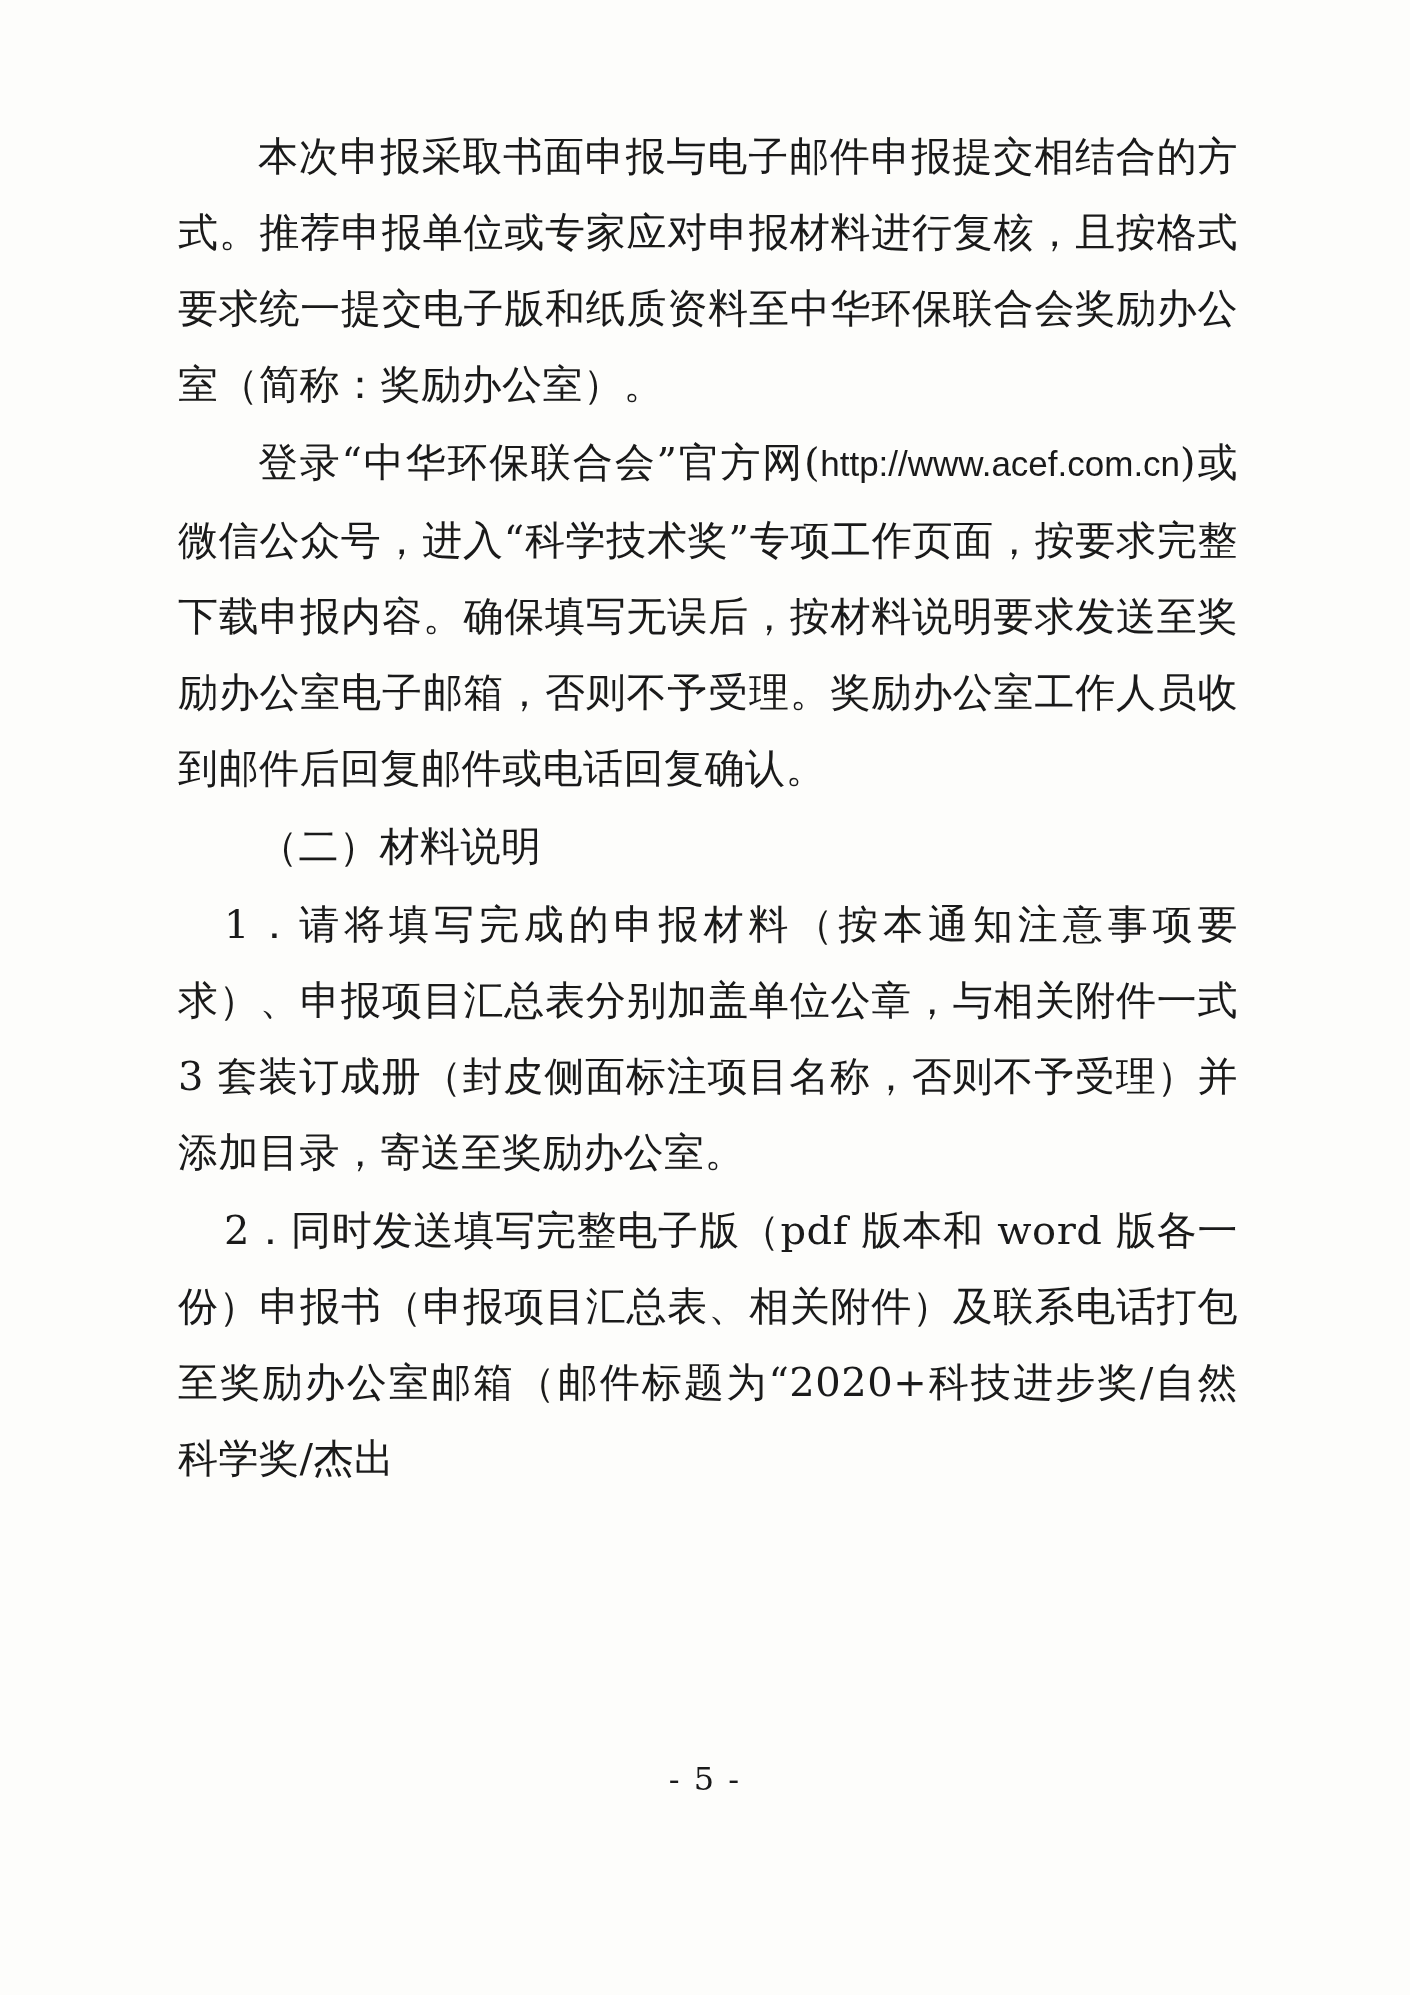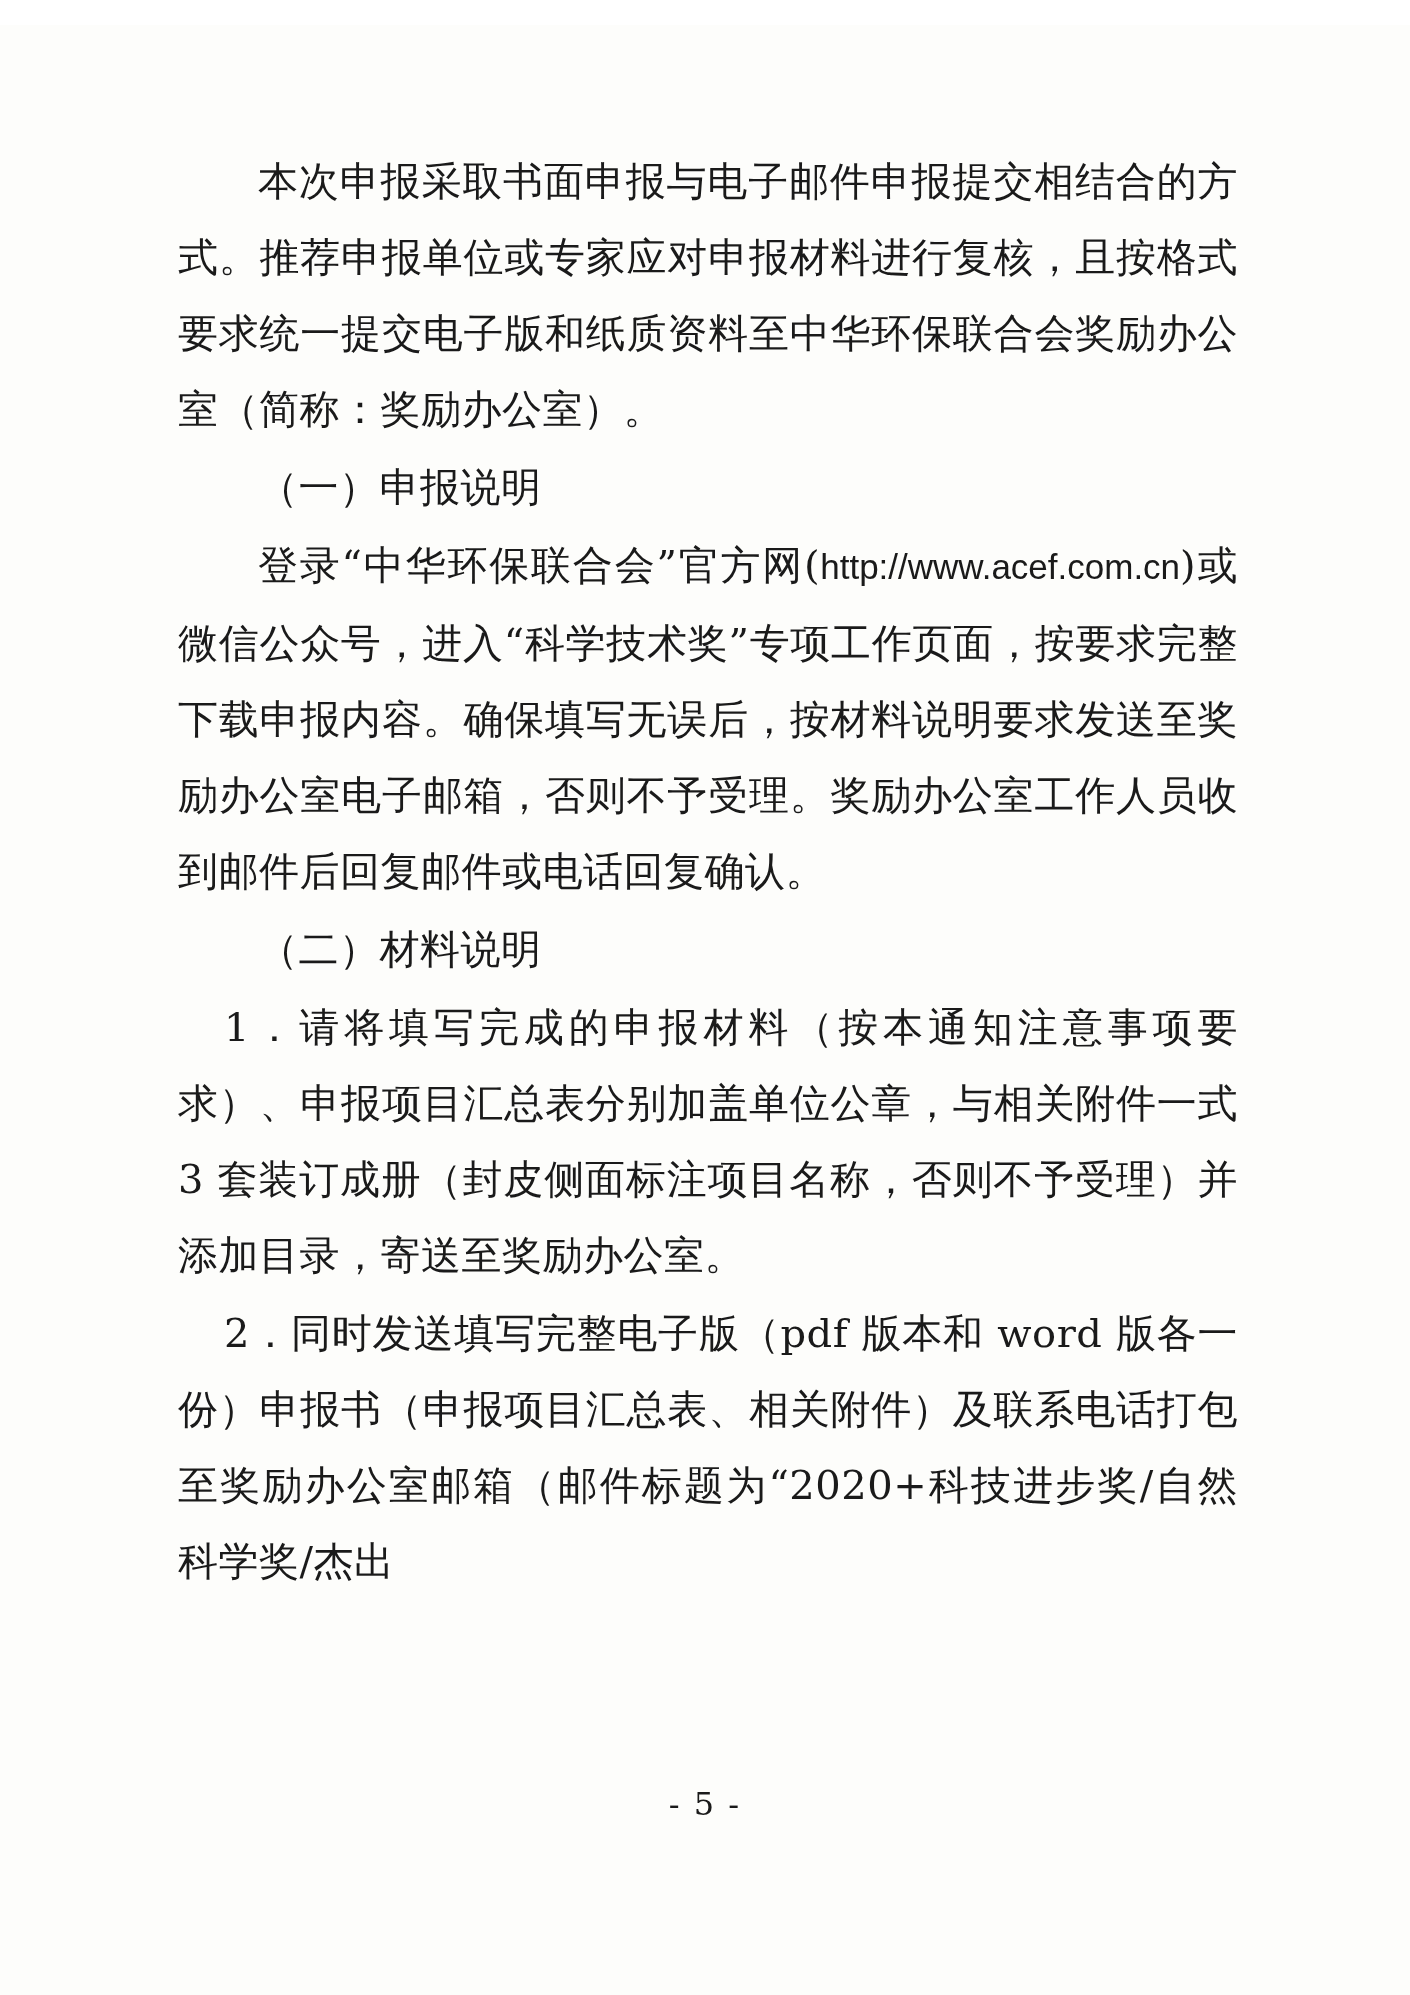--- a/index.html
+++ b/index.html
@@ -13,21 +13,20 @@
     position: relative;
     font-family: "DejaVu Serif", "Liberation Serif", serif;
     color: #1b1b1b;
     overflow: hidden;
   }
   
   .page {
     position: absolute;
     inset: 0;
     background: #fdfdfb;
-    margin-top: 25px;
   }
   .page-inner {
     position: absolute;
     left: 178px;
     top: 118px;
     width: 1060px;
     height: 1600px;
   }
   .para {
     font-size: 40px;
@@ -64,21 +63,20 @@
   }
 </style>
 </head>
 <body>
 
 <div class="page">
   <div class="page-inner">
 
     <p class="para indent">本次申报采取书面申报与电子邮件申报提交相结合的方式。推荐申报单位或专家应对申报材料进行复核，且按格式要求统一提交电子版和纸质资料至中华环保联合会奖励办公室（简称：奖励办公室）。</p>
 
-    <p class="para indent">（一）申报说明</p>
 
 
     <p class="para indent"><span>登录“中华环保联合会”官方网(</span><span class="mono-url">http://www.acef.com.cn</span><span>)或微信公众号，进入“科学技术奖”专项工作页面，按要求完整下载申报内容。确保填写无误后，按材料说明要求发送至奖励办公室电子邮箱，否则不予受理。奖励办公室工作人员收到邮件后回复邮件或电话回复确认。</span></p>
 
 
     <p class="para indent">（二）材料说明</p>
 
     <p class="para indent-sm">1．请将填写完成的申报材料（按本通知注意事项要求）、申报项目汇总表分别加盖单位公章，与相关附件一式 3 套装订成册（封皮侧面标注项目名称，否则不予受理）并添加目录，寄送至奖励办公室。</p>
 
     <p class="para indent-sm">2．同时发送填写完整电子版（pdf 版本和 word 版各一份）申报书（申报项目汇总表、相关附件）及联系电话打包至奖励办公室邮箱（邮件标题为“2020+科技进步奖/自然科学奖/杰出</p>

